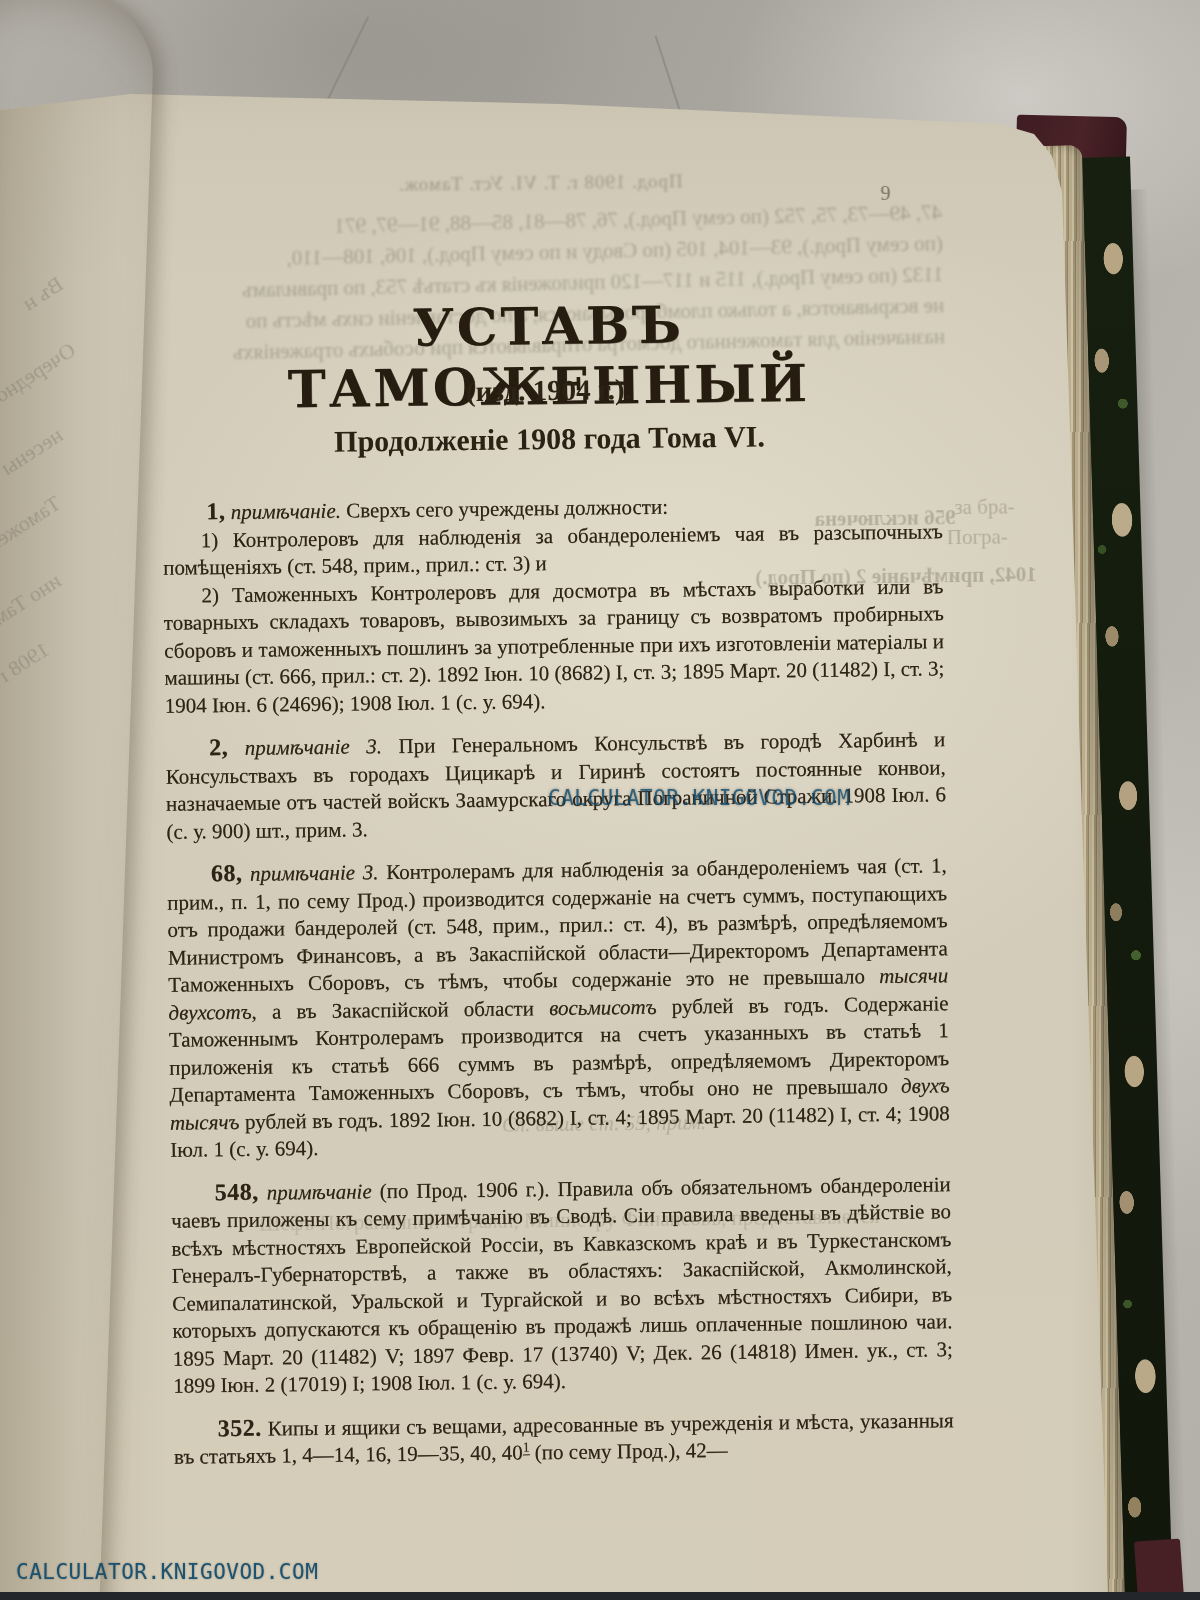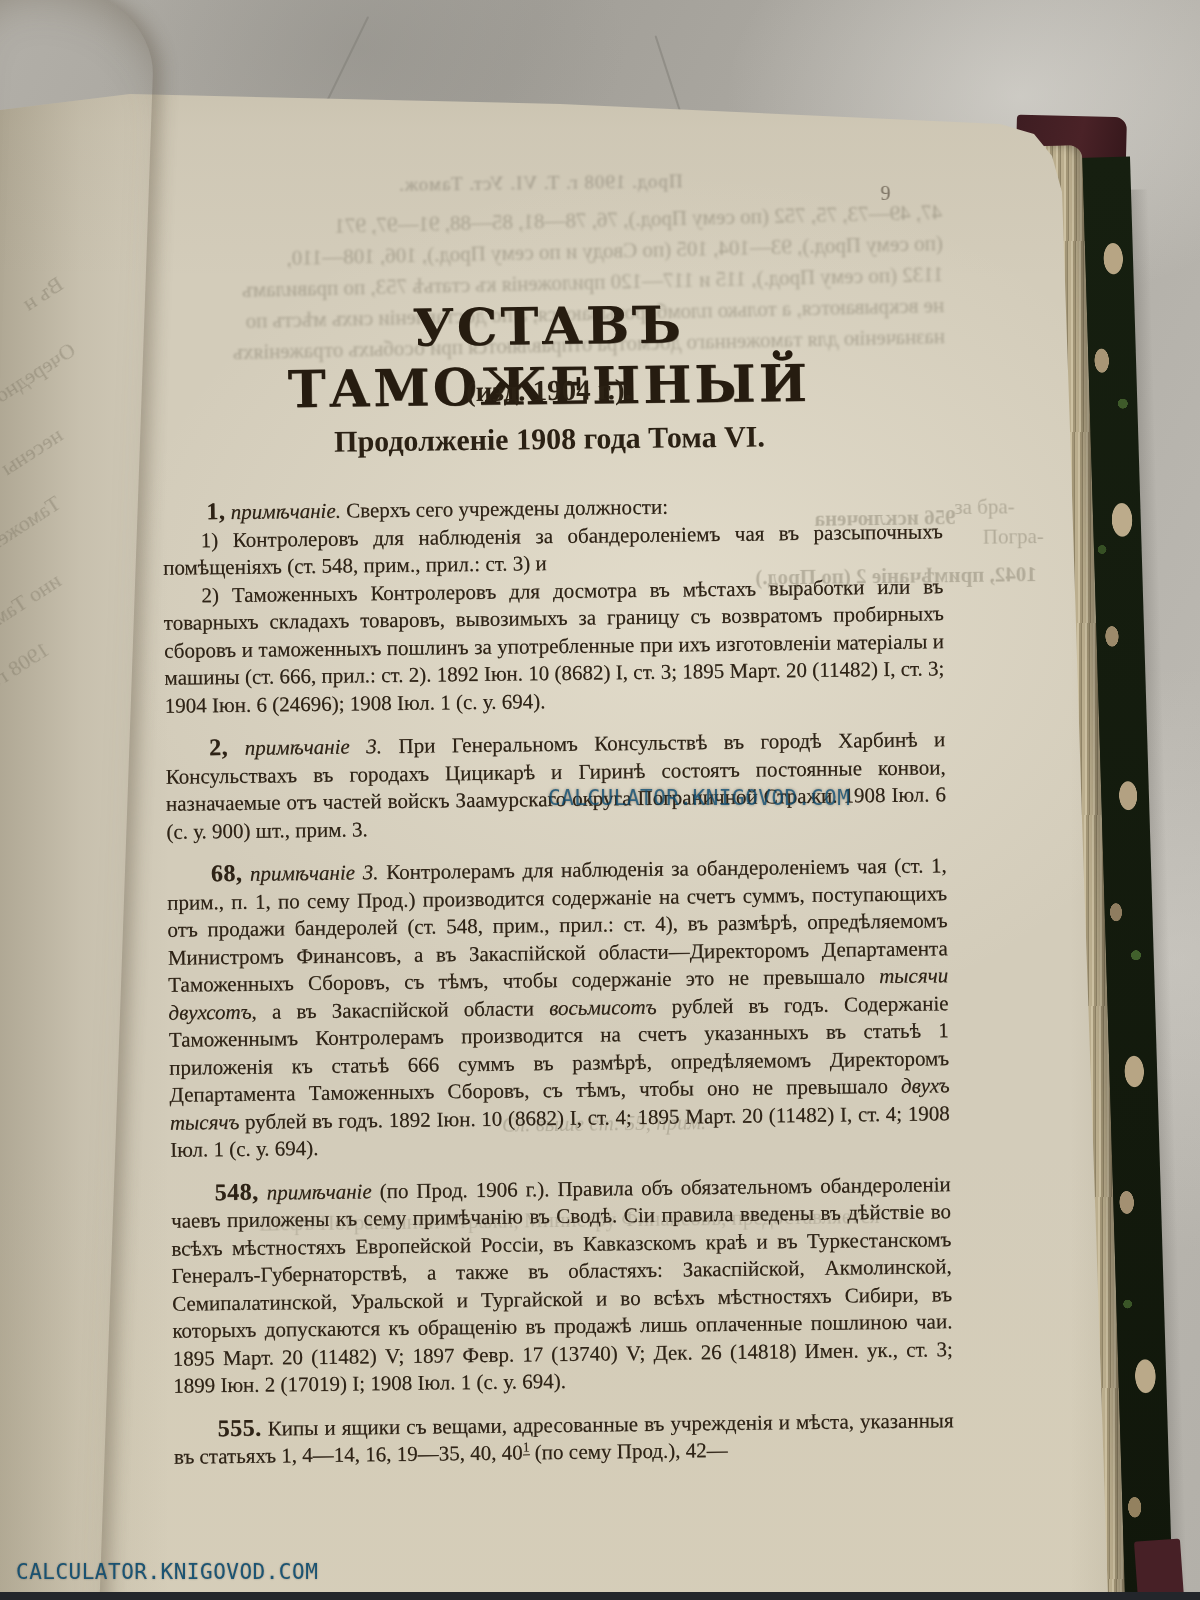--- a/index.html
+++ b/index.html
@@ -89,21 +89,21 @@
     transform:scaleX(-1);filter:blur(1.1px);}
   .pagenum{position:absolute;left:730px;top:36px;font-size:20px;opacity:.55;filter:blur(.6px);}
   .bleed-top{position:absolute;left:0;top:56px;width:792px;
     transform:scaleX(-1) rotate(.6deg);opacity:.33;filter:blur(.8px);
     font-size:21px;line-height:31px;color:#544e3c;white-space:nowrap;}
   .frag{position:absolute;font-size:21px;color:#5a5441;opacity:.30;filter:blur(.7px);white-space:nowrap;}
   .frag.mir{transform:scaleX(-1);font-weight:bold;}
   .frag.f1{left:660px;top:360px;}
   .frag.f2{left:600px;top:418px;}
   .frag.f3{left:800px;top:350px;text-align:center;}
-  .frag.f4{left:828px;top:380px;}
+  .frag.f4{left:792px;top:380px;}
   .frag.f5{left:340px;top:962px;font-style:italic;opacity:.26;}
   .frag.f6{left:96px;top:1058px;opacity:.20;}
 
   .title{position:absolute;left:0;top:146px;width:792px;text-align:center;
     font-family:"DejaVu Serif",serif;font-weight:bold;font-size:51px;letter-spacing:3px;
     color:#261c10;text-shadow:.4px .4px .6px rgba(38,28,16,.5);}
   .edition{position:absolute;left:0;top:224px;width:792px;text-align:center;
     font-weight:bold;font-size:29px;color:#2b2114;}
   .continuation{position:absolute;left:0;top:272px;width:792px;text-align:center;
     font-weight:bold;font-size:30px;color:#2b2114;}
@@ -183,20 +183,20 @@
       <div class="section">
         <p class="sec-first"><span class="r-num">2,</span><span class="r-lbl"> примѣчаніе 3.</span><span class="r-n"> При Генеральномъ Консульствѣ въ городѣ Харбинѣ и Консульствахъ въ городахъ Цицикарѣ и Гиринѣ состоятъ постоянные конвои, назначаемые отъ частей войскъ Заамурскаго округа Пограничной Стражи. 1908 Іюл. 6 (с. у. 900) шт., прим. 3.</span></p>
       </div>
       <div class="section">
         <p class="sec-first"><span class="r-num">68,</span><span class="r-lbl"> примѣчаніе 3.</span><span class="r-n"> Контролерамъ для наблюденія за обандероленіемъ чая (ст. 1, прим., п. 1, по сему Прод.) производится содержаніе на счетъ суммъ, поступающихъ отъ продажи бандеролей (ст. 548, прим., прил.: ст. 4), въ размѣрѣ, опредѣляемомъ Министромъ Финансовъ, а въ Закаспійской области—Директоромъ Департамента Таможенныхъ Сборовъ, съ тѣмъ, чтобы содержаніе это не превышало </span><span class="r-i">тысячи двухсотъ</span><span class="r-n">, а въ Закаспійской области </span><span class="r-i">восьмисотъ</span><span class="r-n"> рублей въ годъ. Содержаніе Таможеннымъ Контролерамъ производится на счетъ указанныхъ въ статьѣ 1 приложенія къ статьѣ 666 суммъ въ размѣрѣ, опредѣляемомъ Директоромъ Департамента Таможенныхъ Сборовъ, съ тѣмъ, чтобы оно не превышало </span><span class="r-i">двухъ тысячъ</span><span class="r-n"> рублей въ годъ. 1892 Іюн. 10 (8682) I, ст. 4; 1895 Март. 20 (11482) I, ст. 4; 1908 Іюл. 1 (с. у. 694).</span></p>
       </div>
       <div class="section">
         <p class="sec-first"><span class="r-num">548,</span><span class="r-lbl"> примѣчаніе</span><span class="r-n"> (по Прод. 1906 г.). Правила объ обязательномъ обандероленіи чаевъ приложены къ сему примѣчанію въ Сводѣ. Сіи правила введены въ дѣйствіе во всѣхъ мѣстностяхъ Европейской Россіи, въ Кавказскомъ краѣ и въ Туркестанскомъ Генералъ-Губернаторствѣ, а также въ областяхъ: Закаспійской, Акмолинской, Семипалатинской, Уральской и Тургайской и во всѣхъ мѣстностяхъ Сибири, въ которыхъ допускаются къ обращенію въ продажѣ лишь оплаченные пошлиною чаи. 1895 Март. 20 (11482) V; 1897 Февр. 17 (13740) V; Дек. 26 (14818) Имен. ук., ст. 3; 1899 Іюн. 2 (17019) I; 1908 Іюл. 1 (с. у. 694).</span></p>
       </div>
       <div class="section">
-        <p class="sec-first"><span class="r-num">555.</span><span class="r-n"> Кипы и ящики съ вещами, адресованные въ учрежденія и мѣста, указанныя въ статьяхъ 1, 4—14, 16, 19—35, 40, 40</span><span class="r-supu">1</span><span class="r-n"> (по сему Прод.), 42—</span></p>
+        <p class="sec-first"><span class="r-num">352.</span><span class="r-n"> Кипы и ящики съ вещами, адресованные въ учрежденія и мѣста, указанныя въ статьяхъ 1, 4—14, 16, 19—35, 40, 40</span><span class="r-supu">1</span><span class="r-n"> (по сему Прод.), 42—</span></p>
       </div>
     </div>
 </div>
 
 <div class="wm wm-center">CALCULATOR.KNIGOVOD.COM</div>
 <div class="wm wm-bottom">CALCULATOR.KNIGOVOD.COM</div>
 <div class="bottom-edge"></div>
 
 </body></html>

